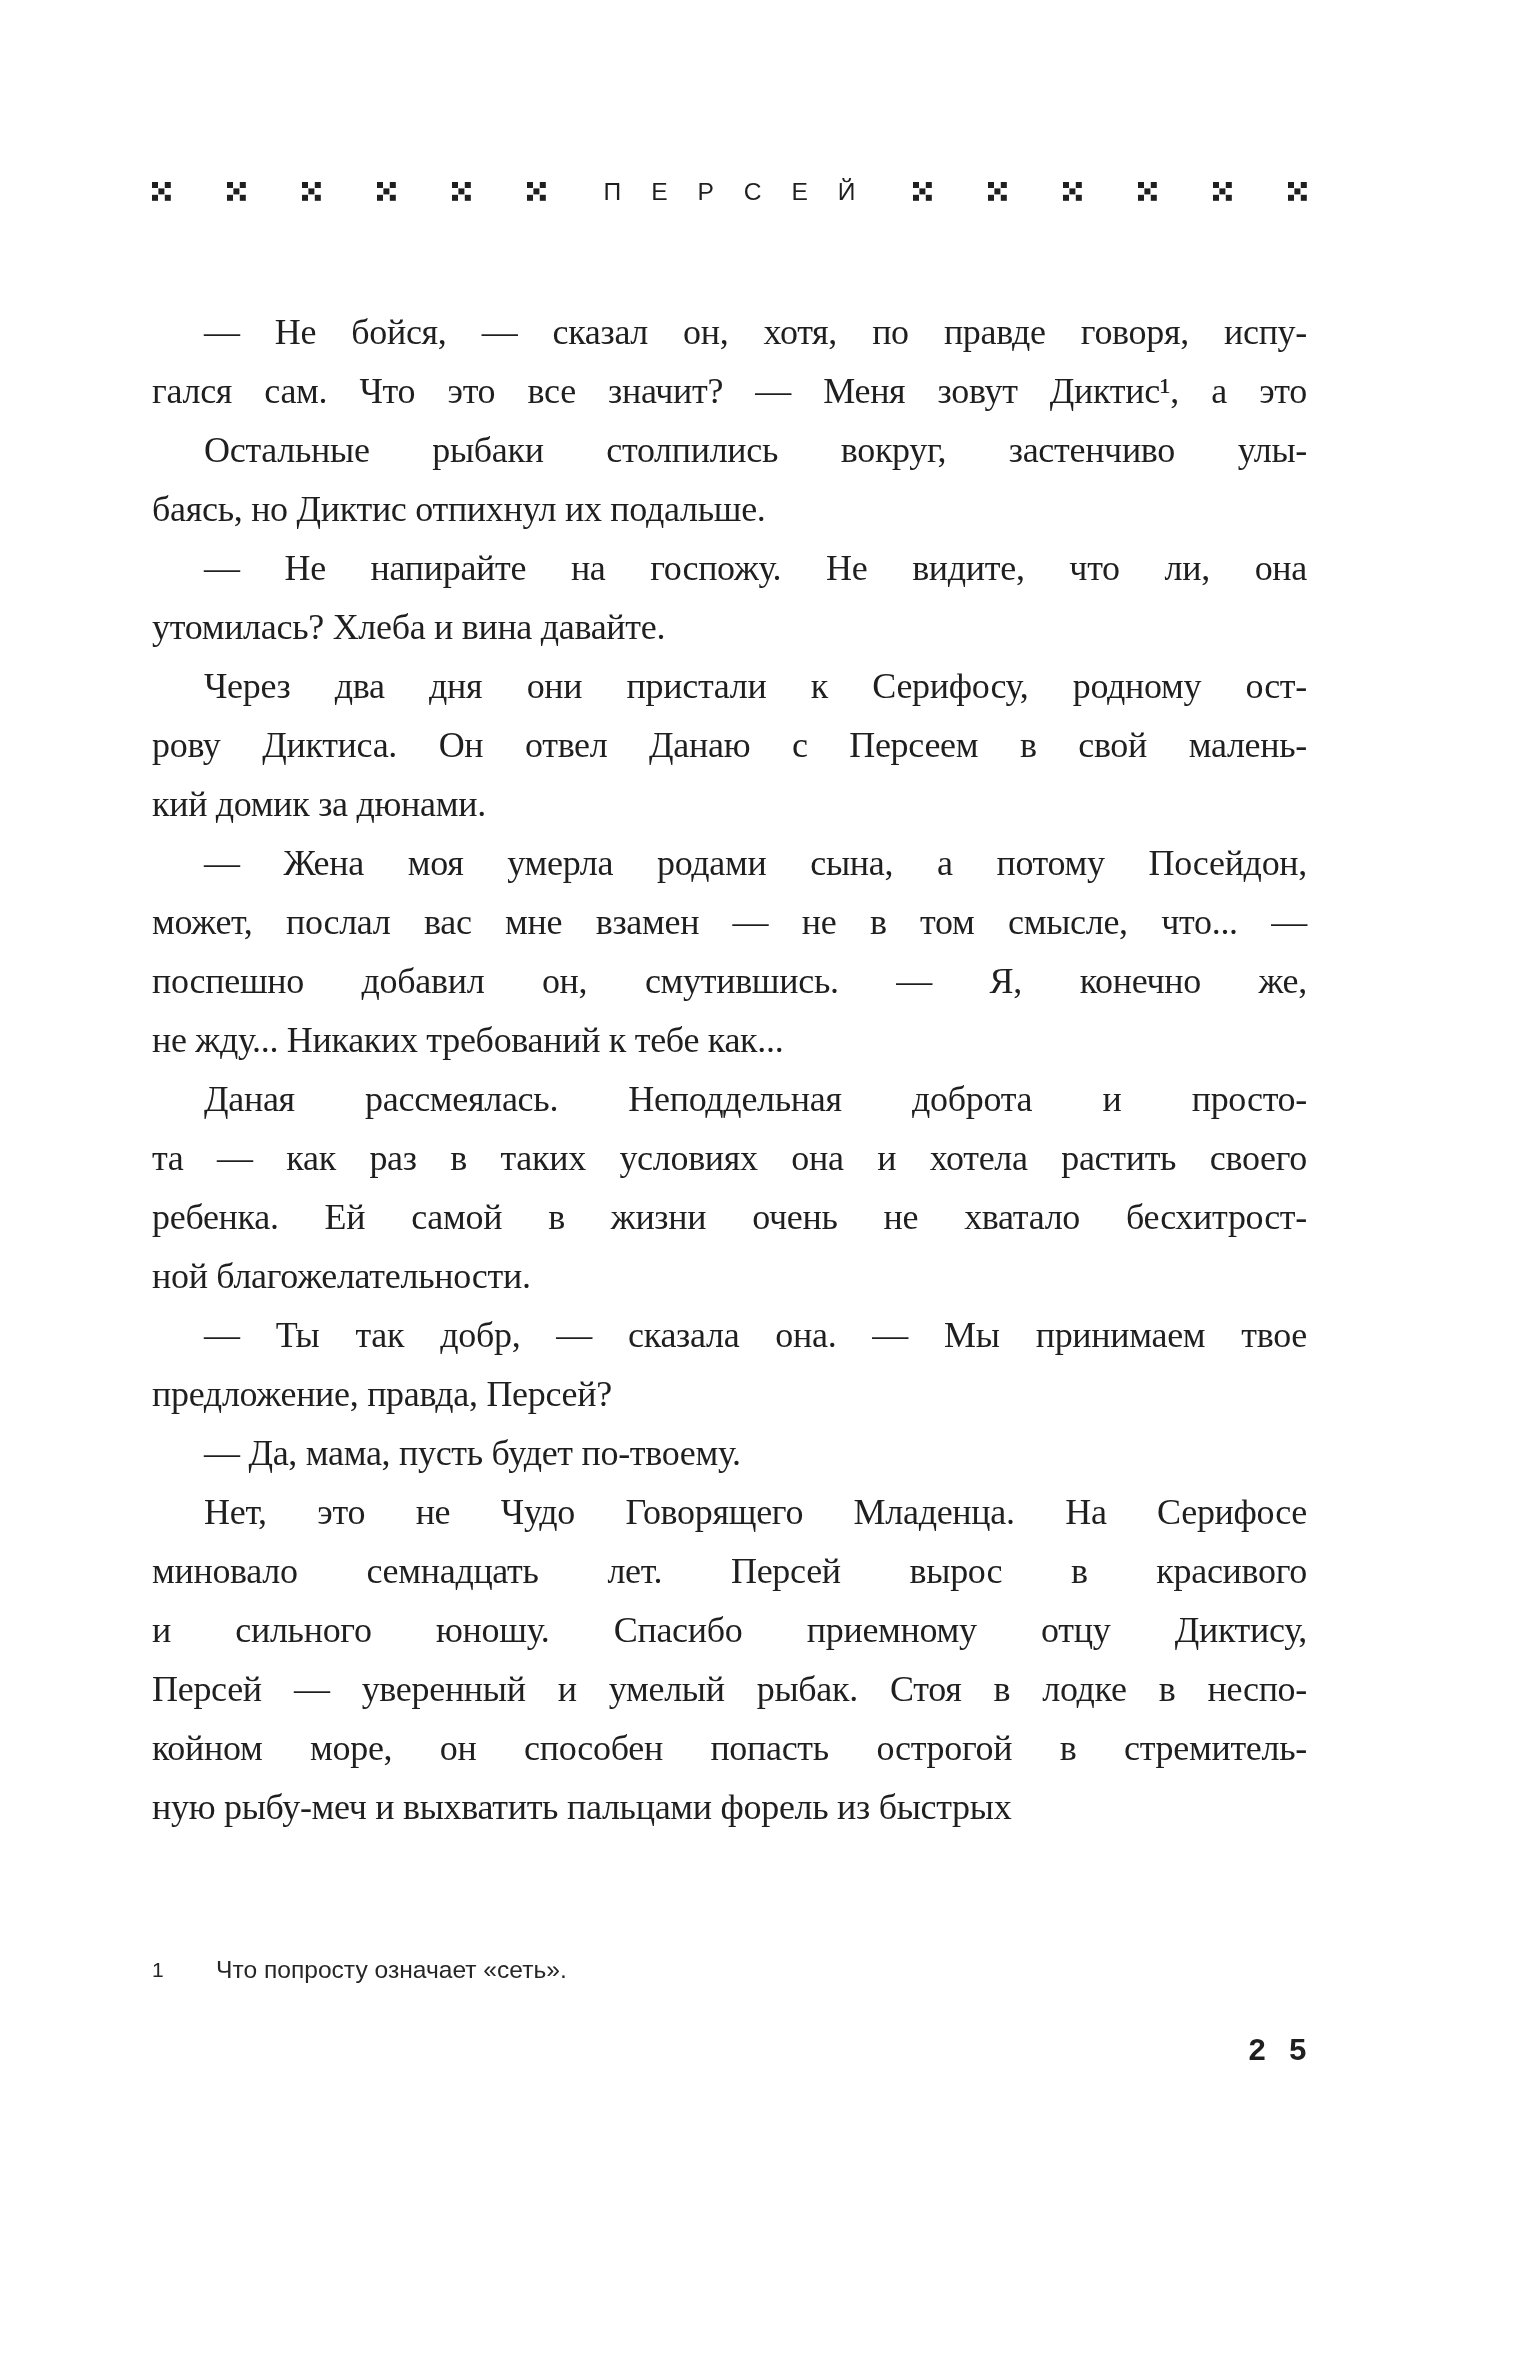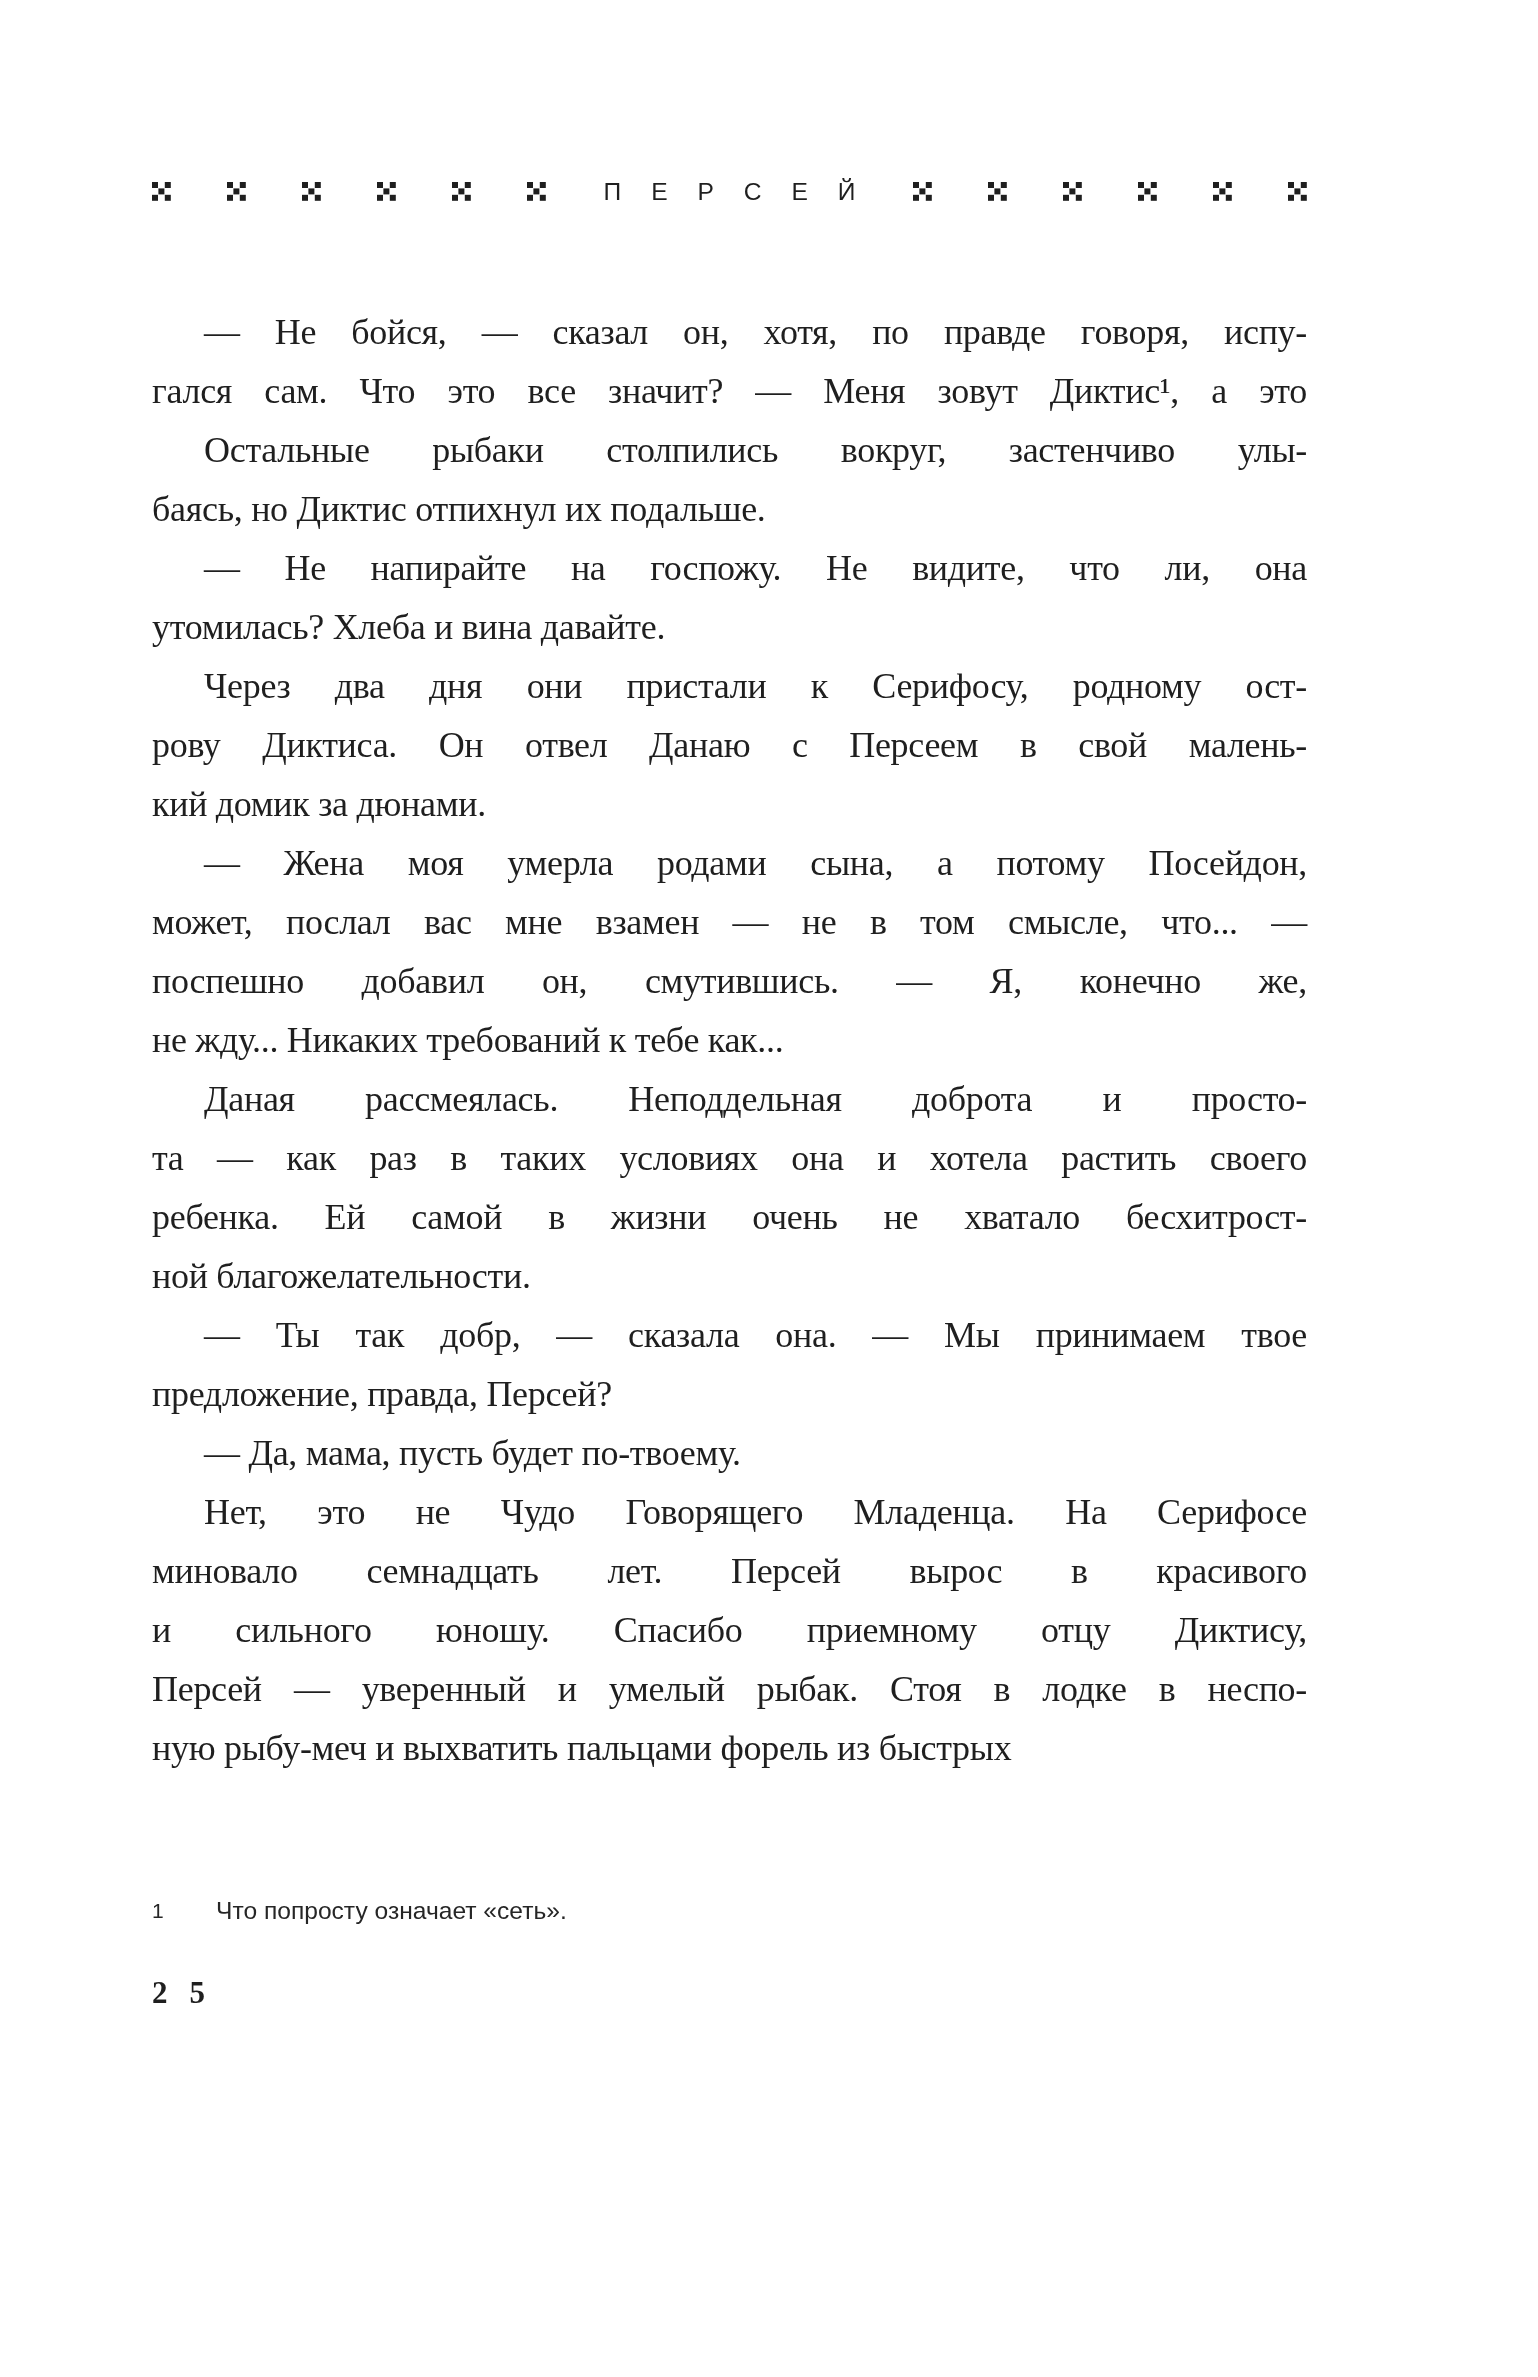--- a/index.html
+++ b/index.html
@@ -74,22 +74,22 @@
     color:#262626;
   }
   .footnote .marker{
     width:64px;
     flex:0 0 64px;
     font-size:21px;
   }
   
   .pageno{
     margin-top:49px;
-    text-align:left;
-    font-family:Liberation Serif, serif;
+    text-align:right;
+    font-family:Liberation Mono, monospace;
     font-weight:700;
     font-size:31px;
     letter-spacing:22px;
     margin-right:-22px;
     color:#1f1f1f;
   }
 </style>
 </head>
 <body>
 
@@ -151,20 +151,21 @@
           <div class="line last">предложение, правда, Персей?</div>
         </div>
         <div class="para">
           <div class="line first last">— Да, мама, пусть будет по-твоему.</div>
         </div>
         <div class="para">
           <div class="line first">Нет, это не Чудо Говорящего Младенца. На Серифосе</div>
           <div class="line">миновало семнадцать лет. Персей вырос в красивого</div>
           <div class="line">и сильного юношу. Спасибо приемному отцу Диктису,</div>
           <div class="line">Персей — уверенный и умелый рыбак. Стоя в лодке в неспо-</div>
+          <div class="line">койном море, он способен попасть острогой в стремитель-</div>
           <div class="line last">ную рыбу-меч и выхватить пальцами форель из быстрых</div>
         </div>
       </div>
 
     <div class="footnote">
       <span class="marker">1</span>
       <span class="fn-text">Что попросту означает «сеть».</span>
     </div>
 
     <div class="pageno">25</div>

